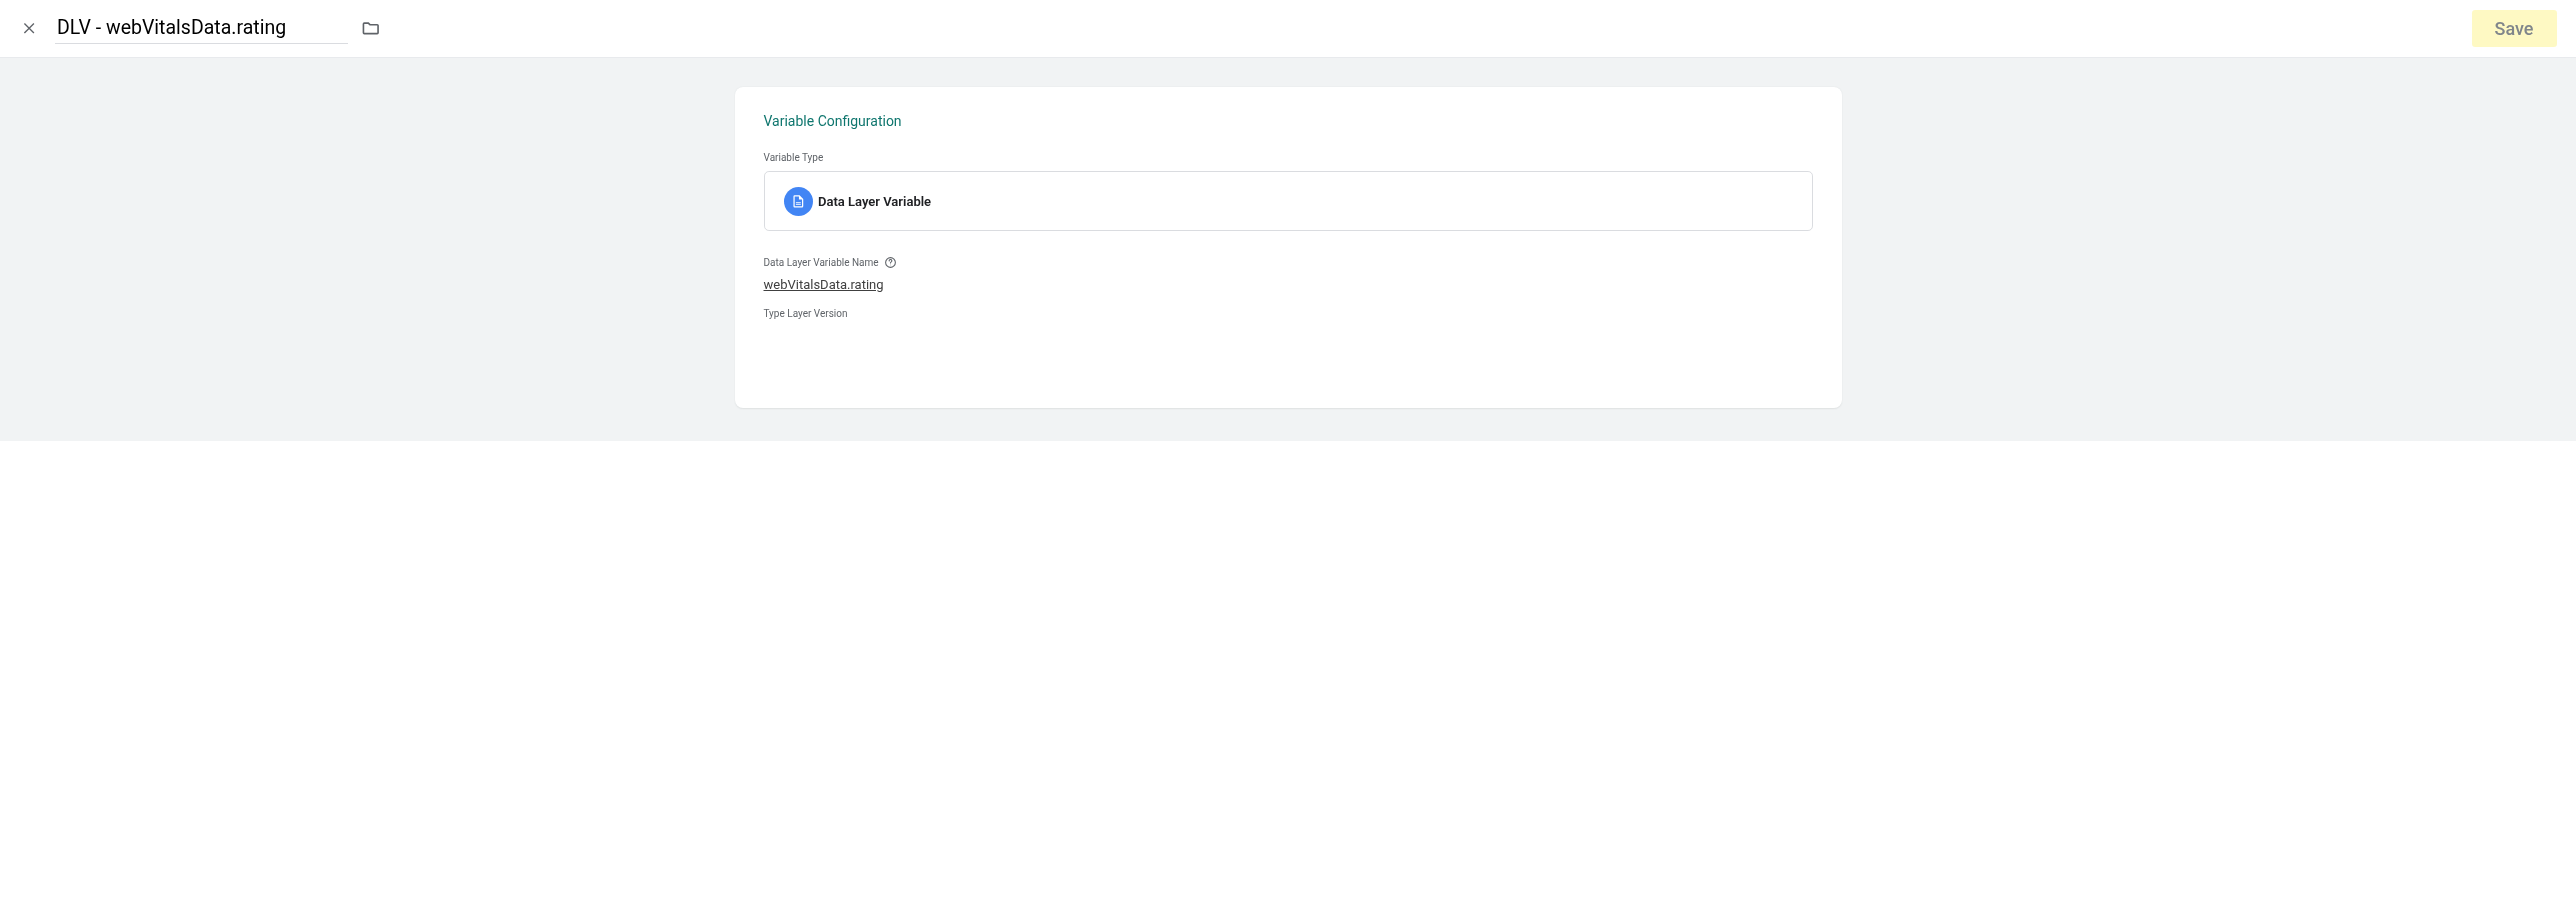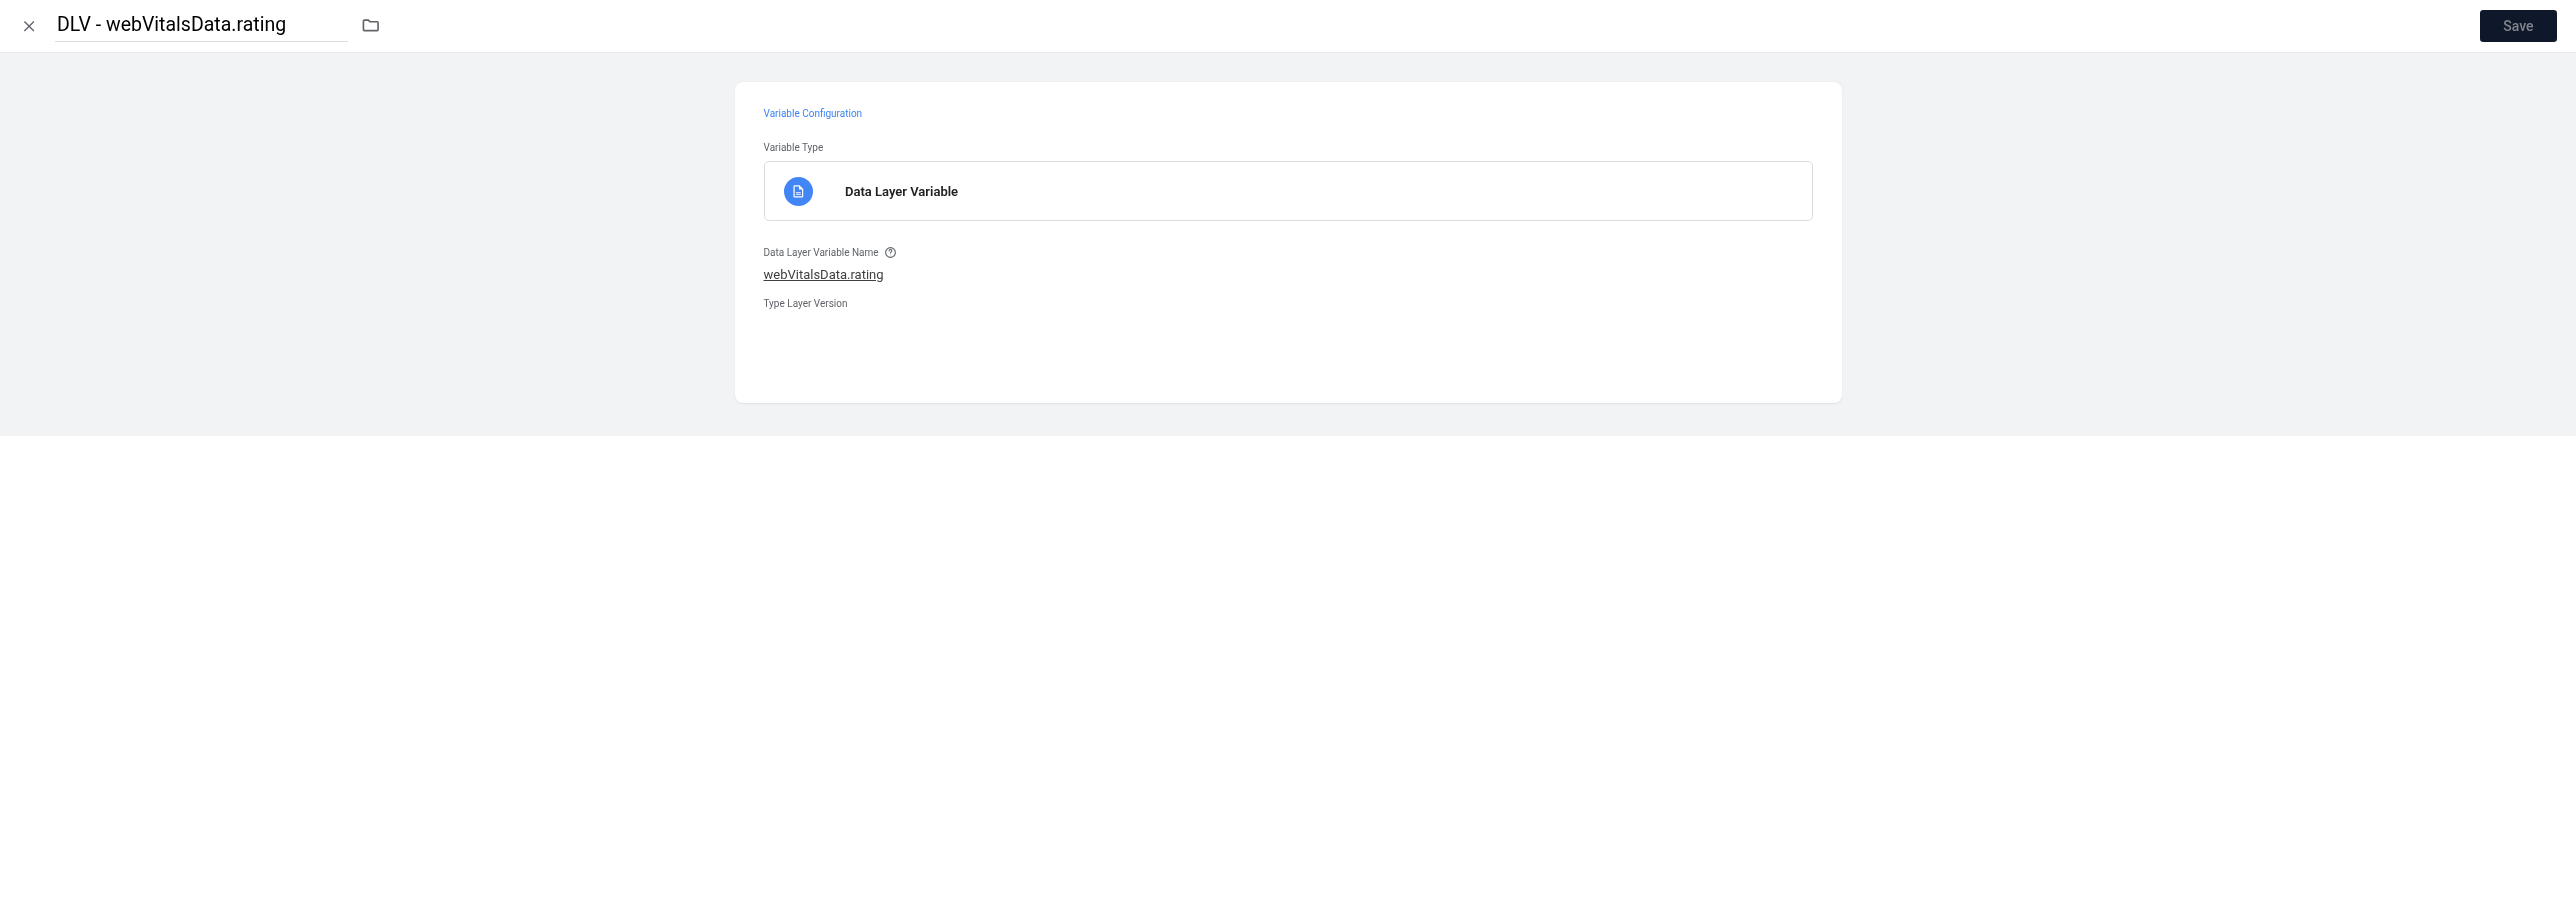--- a/index.html
+++ b/index.html
@@ -56,25 +56,25 @@
     margin-left: -4.9px;
   }
   .folder-btn svg {
     width: 19.5px;
     height: 19.5px;
   }
   .spacer {
     flex: 1;
   }
   .save-btn {
-    background: #0f172a;
+    background: #fef9c3;
     color: #80868b;
     border: none;
     padding: 8.1px 23px;
-    font-size: 14px;
+    font-size: 18px;
     font-weight: 500;
     border-radius: 3.3px;
     cursor: pointer;
     font-family: inherit;
   }
   .content-wrap {
     background: #f1f3f4;
     padding: 29px 0 33px 0;
     min-height: 383px;
     display: flex;
@@ -82,23 +82,23 @@
   }
   .card {
     background: #fff;
     border-radius: 8.1px;
     width: 1107px;
     max-width: 92%;
     padding: 26px 29px 29px 29px;
     box-shadow: 0 0.8px 1.6px rgba(60,64,67,0.1);
   }
   .card h2 {
-    font-size: 10px;
+    font-size: 14px;
     font-weight: 400;
-    color: #3b82f6;
+    color: #0f766e;
     margin-bottom: 23px;
   }
   .field-label {
     font-size: 10px;
     color: #5f6368;
     margin-bottom: 8.1px;
     display: flex;
     align-items: center;
     gap: 4.9px;
   }
@@ -113,21 +113,21 @@
   .help-icon svg {
     width: 13px;
     height: 13px;
   }
   .type-selector {
     border: 0.8px solid #dadce0;
     border-radius: 4.9px;
     padding: 14.7px 19.5px;
     display: flex;
     align-items: center;
-    gap: 32px;
+    gap: 5px;
     cursor: pointer;
     margin-bottom: 24.4px;
   }
   .type-icon {
     width: 29px;
     height: 29px;
     border-radius: 50%;
     background: #4285f4;
     display: flex;
     align-items: center;

